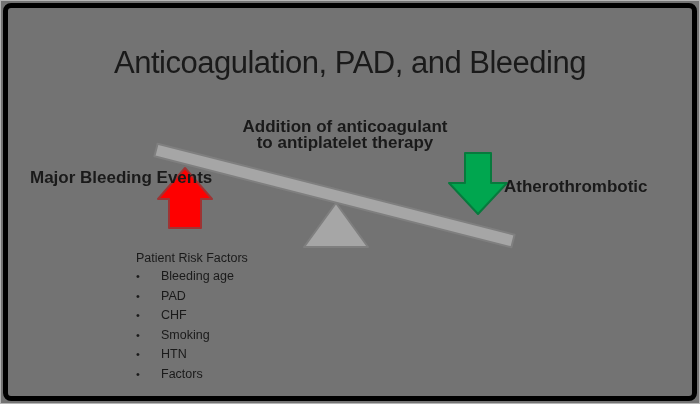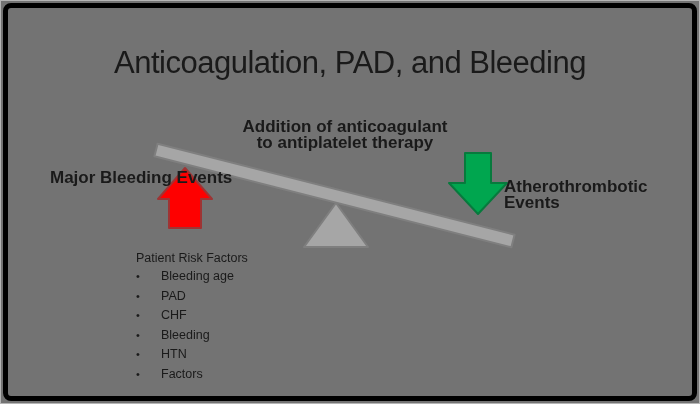--- a/index.html
+++ b/index.html
@@ -50,21 +50,20 @@
   .addition-label {
     left: 229px;
     top: 118px;
     width: 230px;
     text-align: center;
   }
   .major-bleeding-label {
     left: 29px;
     top: 169px;
     white-space: nowrap;
-    margin-left: 20px;
   }
   .athero-label {
     left: 503px;
     top: 178px;
     width: 122px;
     text-align: left;
   }
   .risk-factors {
     position: absolute;
     left: 135px;
@@ -114,41 +113,40 @@
 
   <div class="label-bold addition-label">
     <div>Addition of anticoagulant</div>
     <div>to antiplatelet therapy</div>
   </div>
 
   <div class="label-bold major-bleeding-label">Major Bleeding Events</div>
 
   <div class="label-bold athero-label">
     <div>Atherothrombotic</div>
-    <div>Events</div>
   </div>
 
   <div class="risk-factors">
     <div class="heading">Patient Risk Factors</div>
     <ul>
       <li>
         <span class="bullet">•</span>
         <span>Bleeding age</span>
       </li>
       <li>
         <span class="bullet">•</span>
         <span>PAD</span>
       </li>
       <li>
         <span class="bullet">•</span>
         <span>CHF</span>
       </li>
       <li>
         <span class="bullet">•</span>
-        <span>Bleeding</span>
+        <span>Smoking</span>
       </li>
       <li>
         <span class="bullet">•</span>
         <span>HTN</span>
       </li>
       <li>
         <span class="bullet">•</span>
         <span>Factors</span>
       </li>
     </ul>

